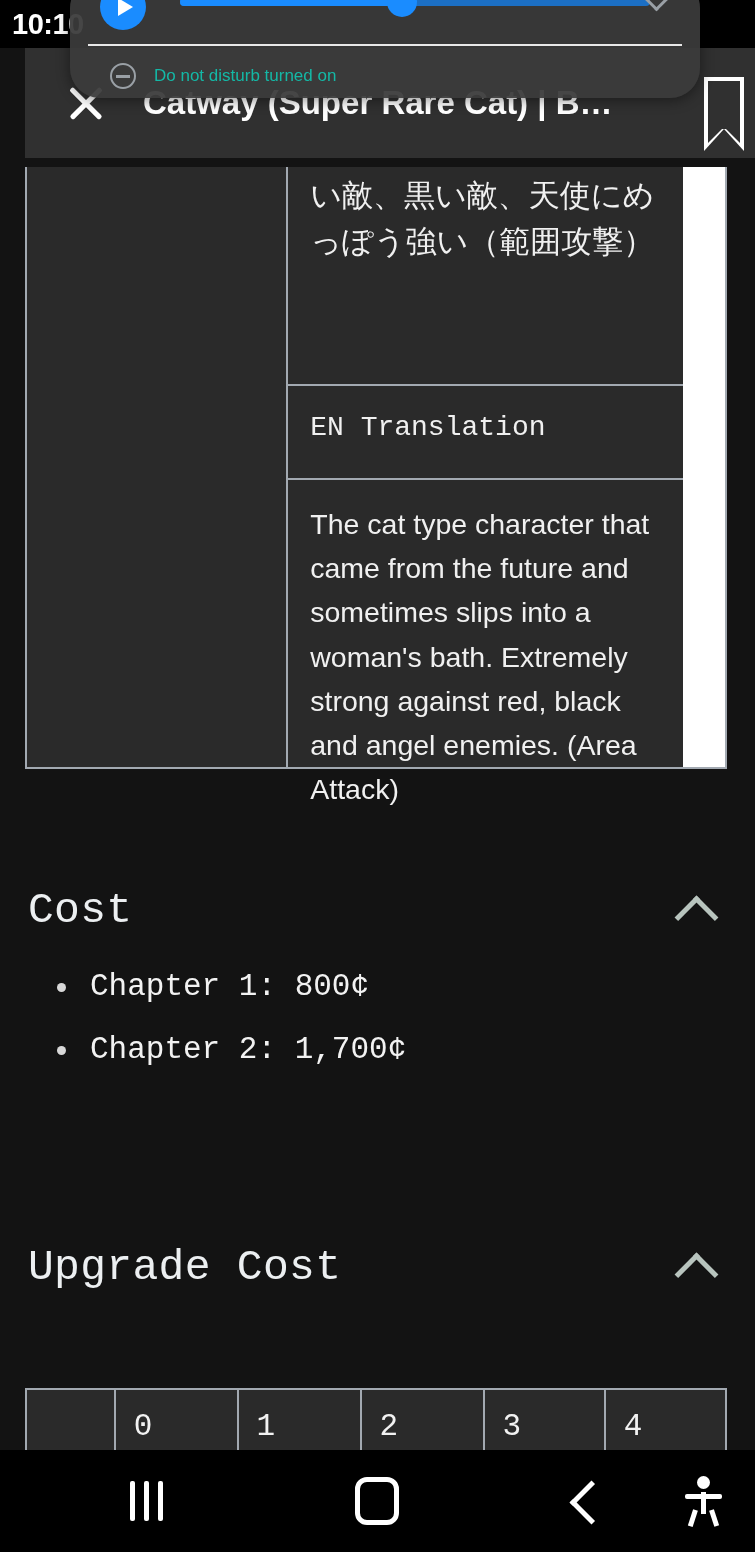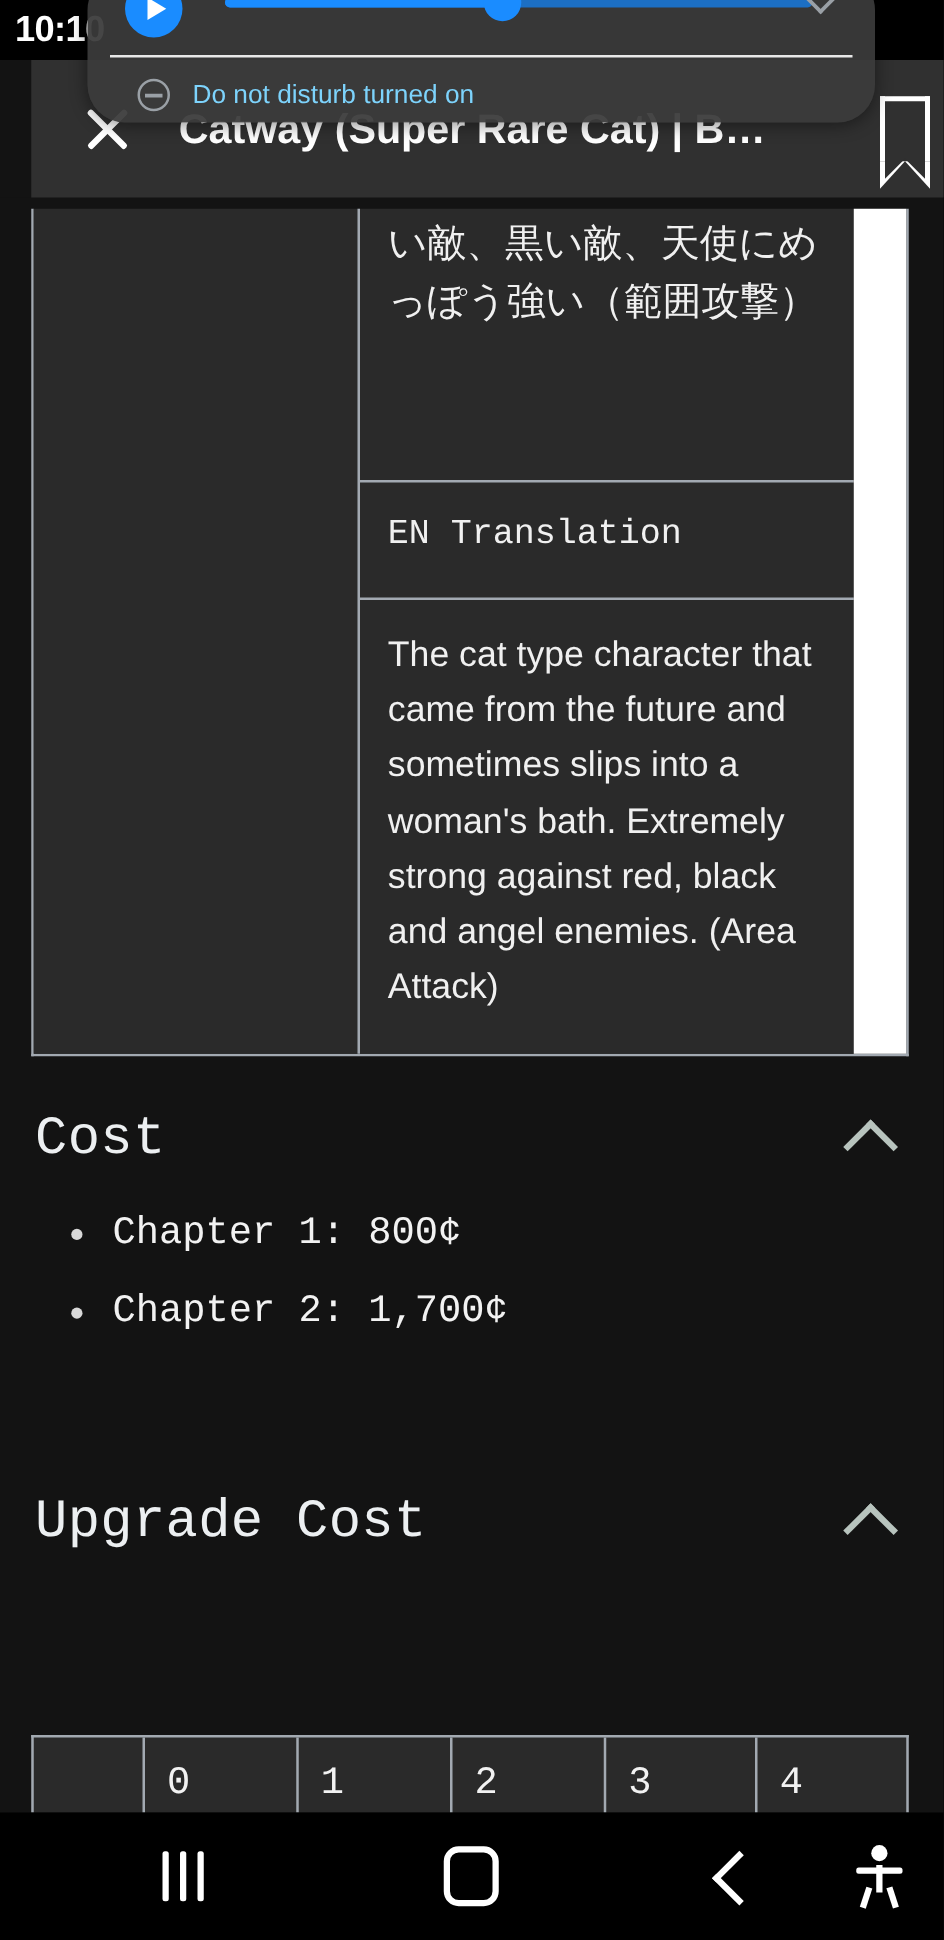--- a/index.html
+++ b/index.html
@@ -84,21 +84,21 @@
     position:absolute; left:40px; top:78px; right:20px; height:40px;
     display:flex; align-items:center; gap:18px;
   }
   .dnd-circle{
     width:26px; height:26px; border-radius:50%; border:2px solid #9aa0a6;
     position:relative; flex:none;
   }
   .dnd-circle::after{
     content:""; position:absolute; left:4px; top:10px; width:14px; height:2.5px; background:#9aa0a6;
   }
-  .shade-text{ color:#7dd3fc; font-size:21px; white-space:nowrap;text-align:right; }
+  .shade-text{ color:#14b8a6; font-size:17px; white-space:nowrap;text-align:right; }
 
   
   .sb-icons-left{
     position:absolute; left:122px; top:0; height:48px; display:flex; align-items:center; gap:13px; z-index:4;
   }
   .sb-icons-right{
     position:absolute; right:118px; top:0; height:48px; display:flex; align-items:center; gap:14px; z-index:4;
   }
   .ghost{ opacity:0.42; }
 
@@ -133,21 +133,21 @@
     content:""; position:absolute; left:0px; bottom:-14px;
     border-left:16px solid #303030; border-right:16px solid #303030;
     border-bottom:16px solid transparent; z-index:2;
   }
 
   
   .content{ position:absolute; top:158px; left:0; width:755px; bottom:102px; background:#131313; }
 
   
   .wikitable{
-    position:absolute; left:25px; top:9px; width:702px; height:678px;
+    position:absolute; left:25px; top:9px; width:702px; height:602px;
     border:2px solid #a2a9b1; border-top:none;
     display:flex;
   }
   .col-left{ width:262px; border-right:2px solid #a2a9b1; background:#2a2a2a; }
   .col-right{ width:396px; background:#2a2a2a; display:flex; flex-direction:column; }
   .col-scroll{ width:42px; background:#fff; }
 
   .cell-jp{
     padding:6px 22px 30px 22px; color:#f0f0f0; font-size:31px; line-height:1.47;
     border-bottom:2px solid #a2a9b1; flex:none; height:219px;
@@ -322,21 +322,21 @@
       <div class="sec-head">
         <div class="sec-title">Cost</div>
         <div class="chev-up"></div>
       </div>
       <ul class="cost-list">
         <li>Chapter 1: 800¢</li>
         <li>Chapter 2: 1,700¢</li>
       </ul>
     </div>
 
-    <div class="section" style="top:1035px;">
+    <div class="section" style="top:1085px;">
       <div class="sec-head">
         <div class="sec-title">Upgrade Cost</div>
         <div class="chev-up"></div>
       </div>
     </div>
 
     <div class="section" style="top:1230px; height:62px;">
       <div class="upg-table">
         <div class="uc uc0"></div>
         <div class="uc uc1">0</div>

